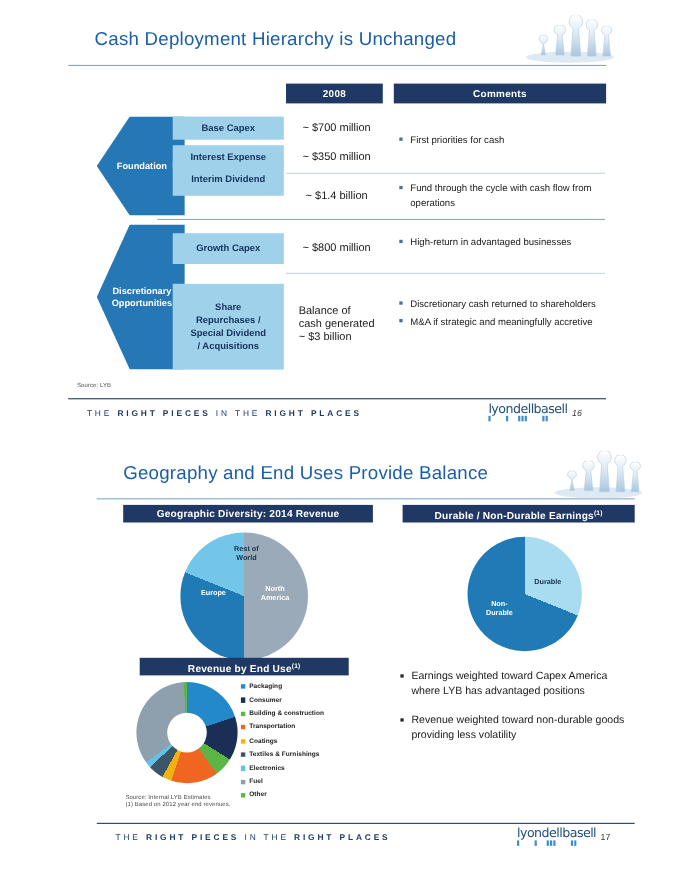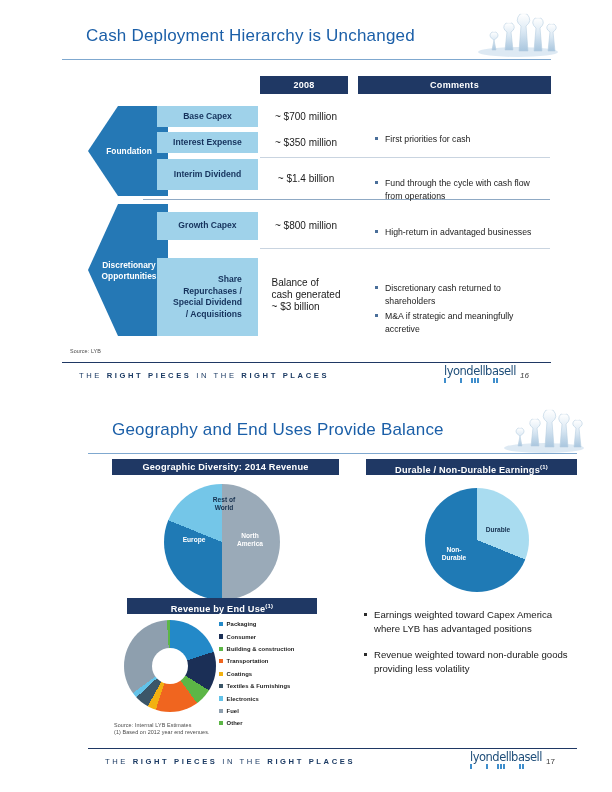--- a/index.html
+++ b/index.html
@@ -22,26 +22,26 @@
   .foot-tag b{font-weight:bold;}
   .foot-tag span.thin{font-weight:normal;}
   .logo{position:absolute;width:62px;}
   .logo .word{font-size:11.5px;color:#1f4e79;letter-spacing:-.5px;line-height:11px;font-family:"DejaVu Sans",sans-serif;}
   .logo .bars{position:relative;height:5px;margin-top:1px;}
   .logo .bars i{position:absolute;top:0;width:1.6px;height:5px;background:#3f8ecc;display:block;}
   .pagenum{position:absolute;font-size:8px;color:#3a3a3a;}
 
   
   .hdr-cell{position:absolute;background:#1f3864;color:#fff;font-size:9px;font-weight:bold;text-align:center;line-height:18px;height:18px;letter-spacing:.3px;}
-  .cat-box{position:absolute;background:#9fd2ea;color:#15325c;font-size:8.6px;font-weight:bold;display:flex;align-items:center;justify-content:center;text-align:right;line-height:11.5px;}
+  .cat-box{position:absolute;background:#9fd2ea;color:#15325c;font-size:8.6px;font-weight:bold;display:flex;align-items:center;justify-content:center;text-align:center;line-height:11.5px;}
   .val-cell{position:absolute;font-size:10px;color:#1a1a1a;display:flex;align-items:center;justify-content:center;text-align:left;line-height:12px;}
   .arrow{position:absolute;}
   .arrow .lab{position:absolute;left:10px;top:50%;transform:translateY(-50%);color:#fff;font-size:8.4px;font-weight:bold;text-align:center;line-height:10.5px;width:62px;}
   .cmt-cell{position:absolute;font-size:8.7px;color:#1a1a1a;line-height:12.5px;}
-  .cmt-cell ul{margin:12px;padding:0;list-style:none;}
+  .cmt-cell ul{margin:0;padding:0;list-style:none;}
   .cmt-cell li{position:relative;padding-left:11px;margin-bottom:3px;}
   .cmt-cell li:before{content:"";position:absolute;left:1px;top:4px;width:3px;height:3px;background:#4a6f9a;}
   .divider{position:absolute;height:1px;background:#c9d4e0;}
   .divider.strong{background:#8fa9c4;}
   .srcnote{position:absolute;font-size:5.4px;color:#4a4a4a;letter-spacing:.1px;}
 
   
   .panel-hdr{position:absolute;background:#1f3864;color:#fff;font-size:9.2px;font-weight:bold;text-align:center;height:16px;line-height:16px;letter-spacing:.2px;}
   .panel-hdr sup{font-size:6px;}
   .pie{position:absolute;border-radius:50%;}
@@ -107,21 +107,21 @@
       <path d="M80 0 L80 132 L30 132 L0 66 L30 0 Z" fill="#2578b5"></path>
     </svg>
     <div class="lab">
       <span>Discretionary</span><br>
       <span>Opportunities</span>
     </div>
   </div>
 
   <div class="cat-box" style="left:157px;top:106px;width:101px;height:21px;">Base Capex</div>
   <div class="cat-box" style="left:157px;top:132px;width:101px;height:21px;">Interest Expense</div>
-  <div class="cat-box" style="left:157px;top:159px;width:101px;height:31px;">Interim Dividend</div>
+  <div class="cat-box" style="left:157px;top:147px;width:101px;height:31px;">Interim Dividend</div>
   <div class="cat-box" style="left:157px;top:212px;width:101px;height:28px;">Growth Capex</div>
   <div class="cat-box" style="left:157px;top:258px;width:101px;height:78px;">
     <div>
       <span>Share</span><br>
       <span>Repurchases /</span><br>
       <span>Special Dividend</span><br>
       <span>/ Acquisitions</span>
     </div>
   </div>
 

